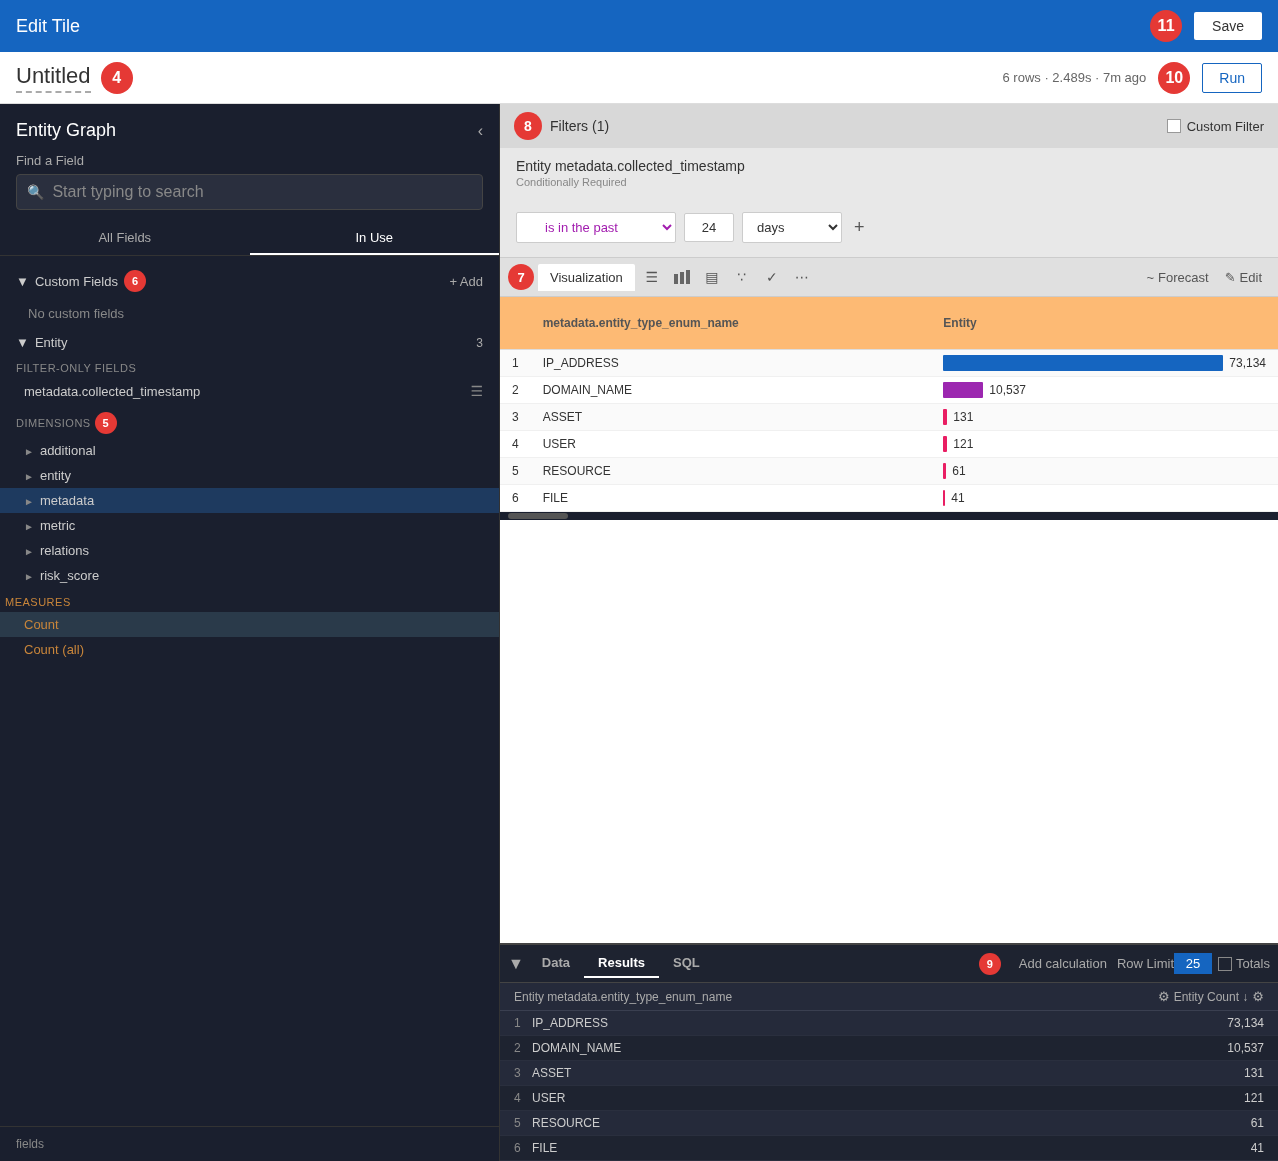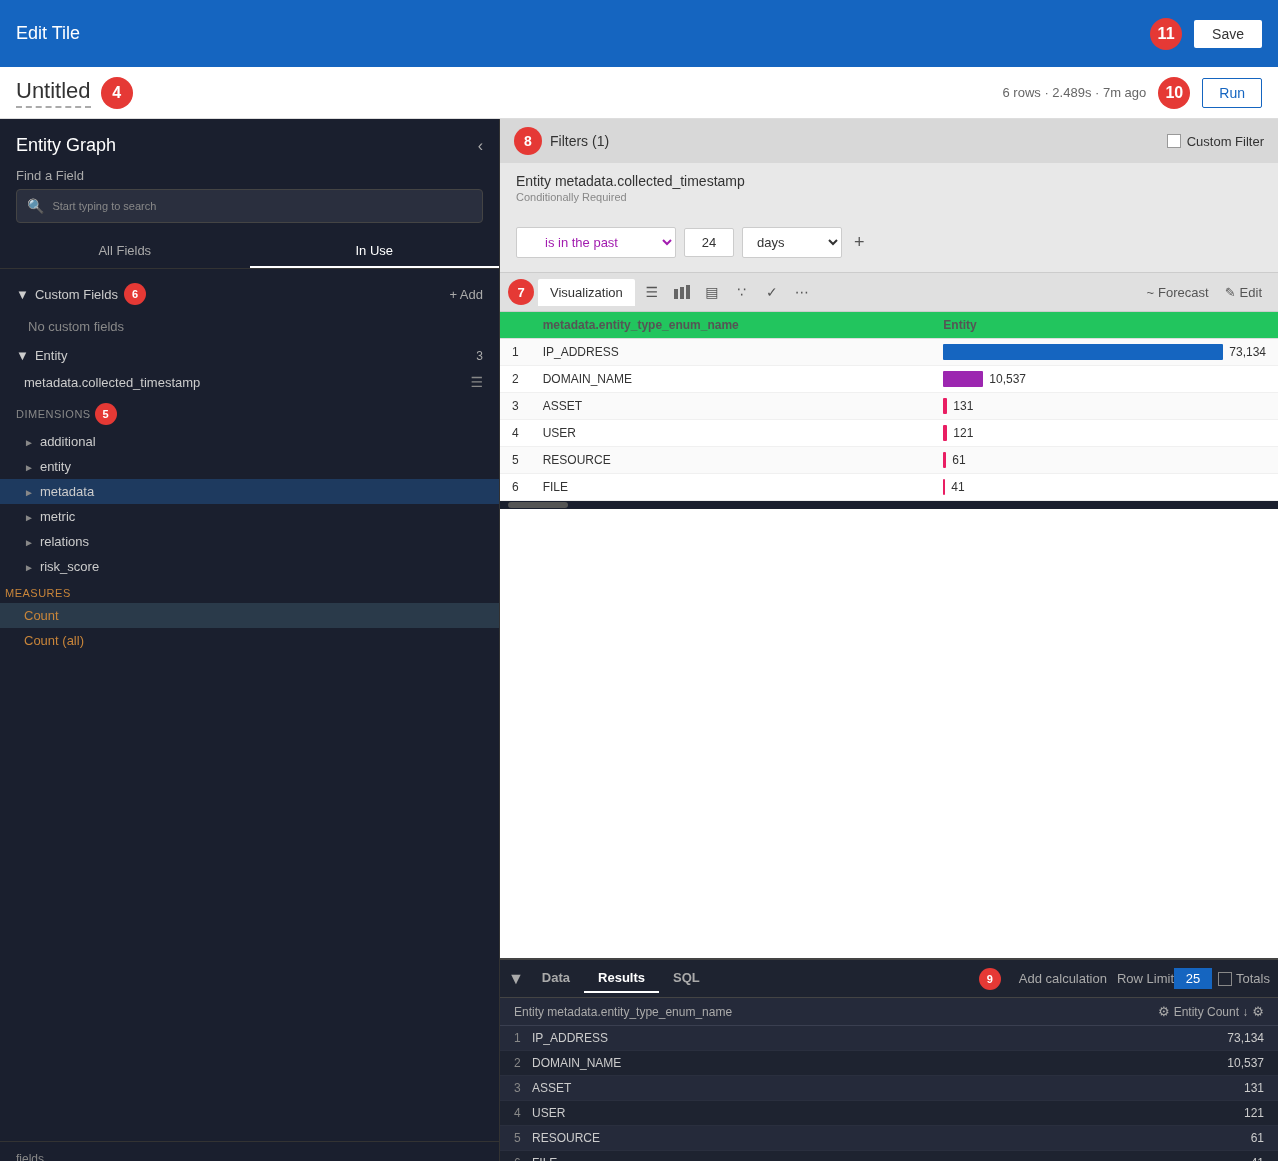--- a/index.html
+++ b/index.html
@@ -1,21 +1,21 @@
 <!DOCTYPE html>
 <html><head>
   <meta charset="utf-8">
   <style>
     * { box-sizing: border-box; margin: 0; padding: 0; }
     body { font-family: -apple-system, BlinkMacSystemFont, 'Segoe UI', sans-serif; background: #1a1f2e; color: #fff; width: 1278px; height: 1161px; overflow: hidden; }
 
     
     .top-header {
       background: #1565c0;
-      height: 67px;
+      height: 52px;
       display: flex;
       align-items: center;
       justify-content: space-between;
       padding: 0 16px;
     }
     .top-header-title { color: #fff; font-size: 18px; font-weight: 400; }
     .top-header-right { display: flex; align-items: center; gap: 12px; }
     .badge-circle {
       width: 32px; height: 32px; border-radius: 50%; background: #e53935;
       color: #fff; font-size: 16px; font-weight: bold;
@@ -49,21 +49,21 @@
     }
     .sidebar-header { padding: 16px 16px 8px; display: flex; align-items: center; justify-content: space-between; }
     .sidebar-title { font-size: 18px; font-weight: 500; color: #fff; }
     .sidebar-chevron { color: #aaa; font-size: 16px; cursor: pointer; }
     .find-field-label { padding: 4px 16px 6px; font-size: 13px; color: #aaa; }
     .search-box {
       margin: 0 16px 12px; background: #2a2f3e; border: 1px solid #444;
       border-radius: 4px; display: flex; align-items: center; padding: 8px 10px;
     }
     .search-icon { color: #888; margin-right: 8px; font-size: 14px; }
-    .search-input-text { color: #888; font-size: 11px; }
+    .search-input-text { color: #888; font-size: 16px; }
 
     
     .field-tabs { display: flex; border-bottom: 1px solid #333; margin: 0 0 8px; }
     .field-tab { flex: 1; text-align: center; padding: 8px; font-size: 13px; color: #aaa; cursor: pointer; border-bottom: 2px solid transparent; }
     .field-tab.active { color: #fff; border-bottom: 2px solid #fff; }
 
     .sidebar-content { flex: 1; overflow-y: auto; padding: 0 0 8px; }
 
     .section-header {
       display: flex; align-items: center; justify-content: space-between;
@@ -132,21 +132,21 @@
     .viz-tab { padding: 6px 12px; font-size: 13px; color: #333; cursor: pointer; background: #c8c8c8; margin-right: 2px; border-radius: 2px 2px 0 0; }
     .viz-tab.active { background: #fff; font-weight: 500; }
     .viz-icon-btn { width: 28px; height: 28px; display: flex; align-items: center; justify-content: center; cursor: pointer; color: #555; font-size: 14px; border-radius: 2px; margin: 0 1px; }
     .viz-spacer { flex: 1; }
     .forecast-btn { display: flex; align-items: center; gap: 4px; font-size: 13px; color: #555; padding: 4px 8px; cursor: pointer; }
     .edit-btn { display: flex; align-items: center; gap: 4px; font-size: 13px; color: #555; padding: 4px 8px; cursor: pointer; }
 
     
     .chart-area { background: #fff; flex: 1; overflow: hidden; position: relative; min-height: 200px; }
     .chart-table { width: 100%; border-collapse: collapse; }
-    .chart-table th { background: #22c55e; text-align: left; padding: 6px 12px; font-size: 12px; color: #555; border-bottom: 1px solid #ddd; }
+    .chart-table th { background: #fdba74; text-align: left; padding: 19px 12px; font-size: 12px; color: #555; border-bottom: 1px solid #ddd; }
     .chart-table td { padding: 5px 12px; font-size: 12px; color: #333; border-bottom: 1px solid #f0f0f0; vertical-align: middle; }
     .chart-table tr:nth-child(odd) { background: #fafafa; }
     .chart-table tr:nth-child(even) { background: #fff; }
     .row-num { color: #888; width: 20px; }
     .bar-cell { width: 320px; }
     .bar-container { display: flex; align-items: center; gap: 6px; }
     .bar { height: 16px; border-radius: 1px; }
     .bar-val { font-size: 12px; color: #333; }
 
     
@@ -232,20 +232,21 @@
       </div>
 
       <div class="section-header">
         <div class="section-header-left">
           <span>▼</span>
           <span>Entity</span>
         </div>
         <span class="section-header-right">3</span>
       </div>
 
+      <div class="subsection-label">FILTER-ONLY FIELDS</div>
       <div class="field-item">
         <span>metadata.collected_timestamp</span>
         <span class="filter-icon">☰</span>
       </div>
 
       <div class="subsection-label" style="padding: 0px;"><span style="display:inline-flex;align-items:center;gap:4px;padding:8px 16px 4px;font-size:11px;color:#888;text-transform:uppercase;letter-spacing:0.5px;">DIMENSIONS <div style="width:22px;height:22px;border-radius:50%;background:#e53935;color:#fff;font-size:11px;font-weight:bold;display:flex;align-items:center;justify-content:center;">5</div></span></div>
 
       <div class="field-item">
         <span><span class="field-item-arrow">►</span><span>additional</span></span>
       </div>

